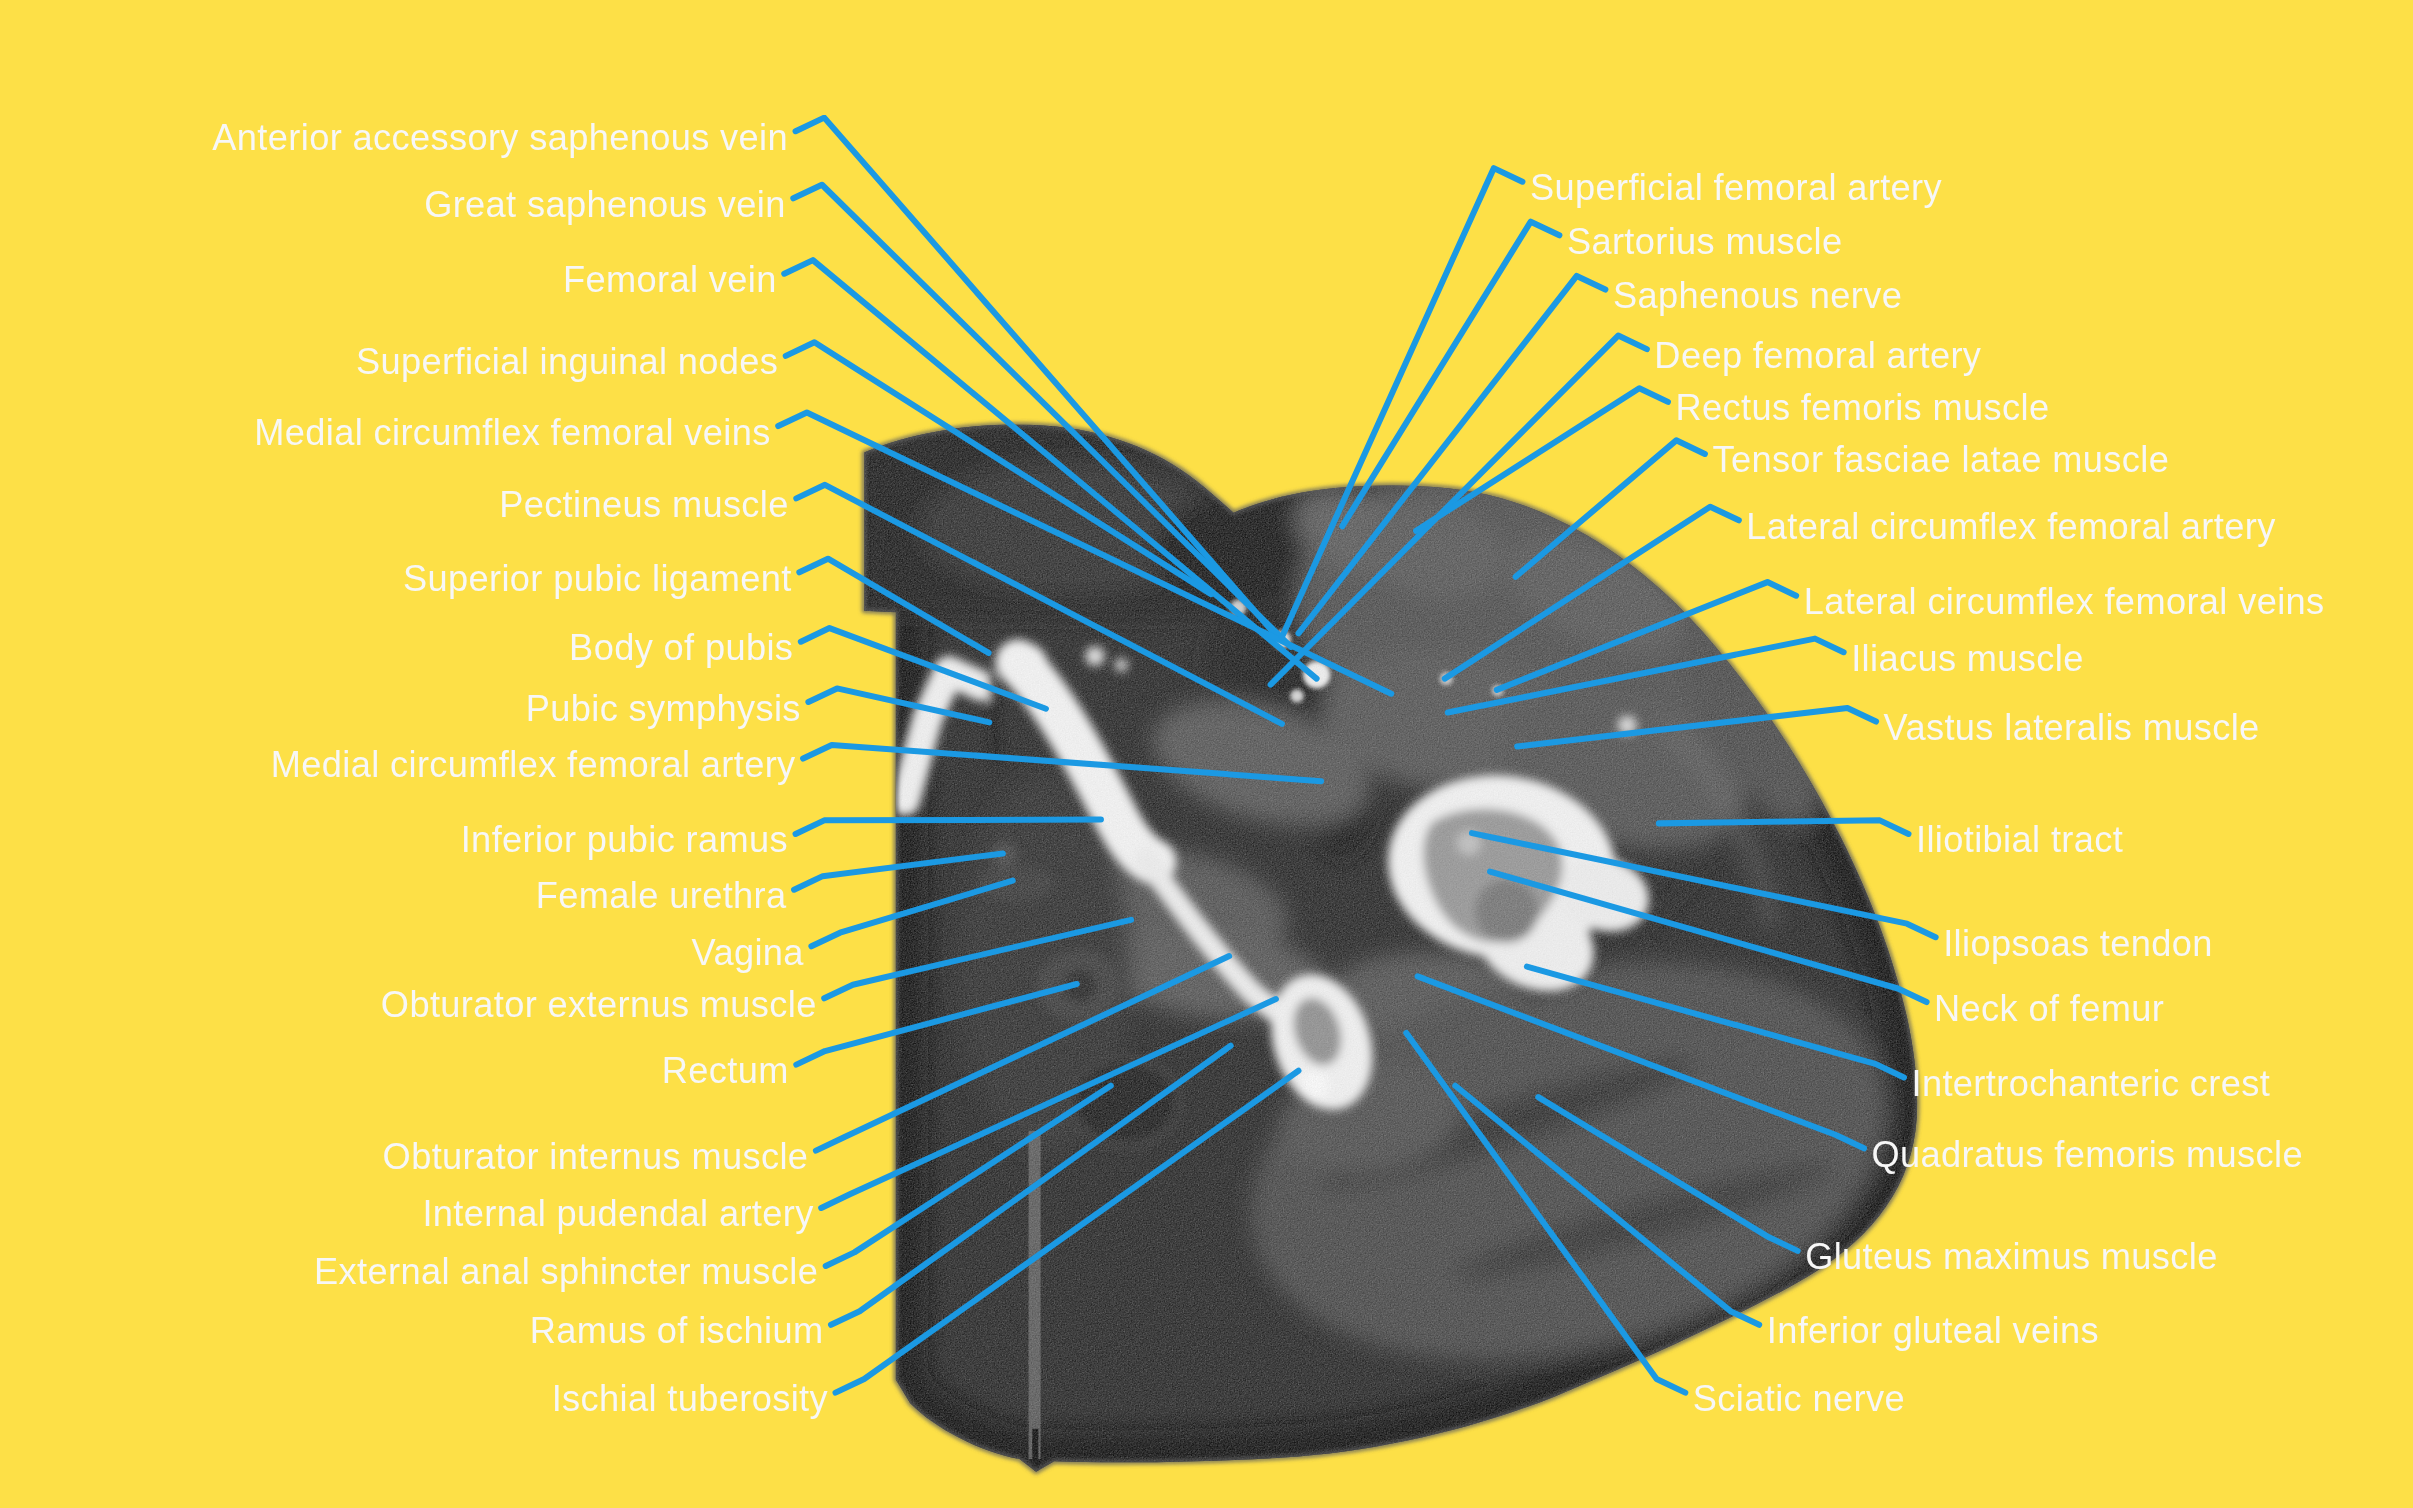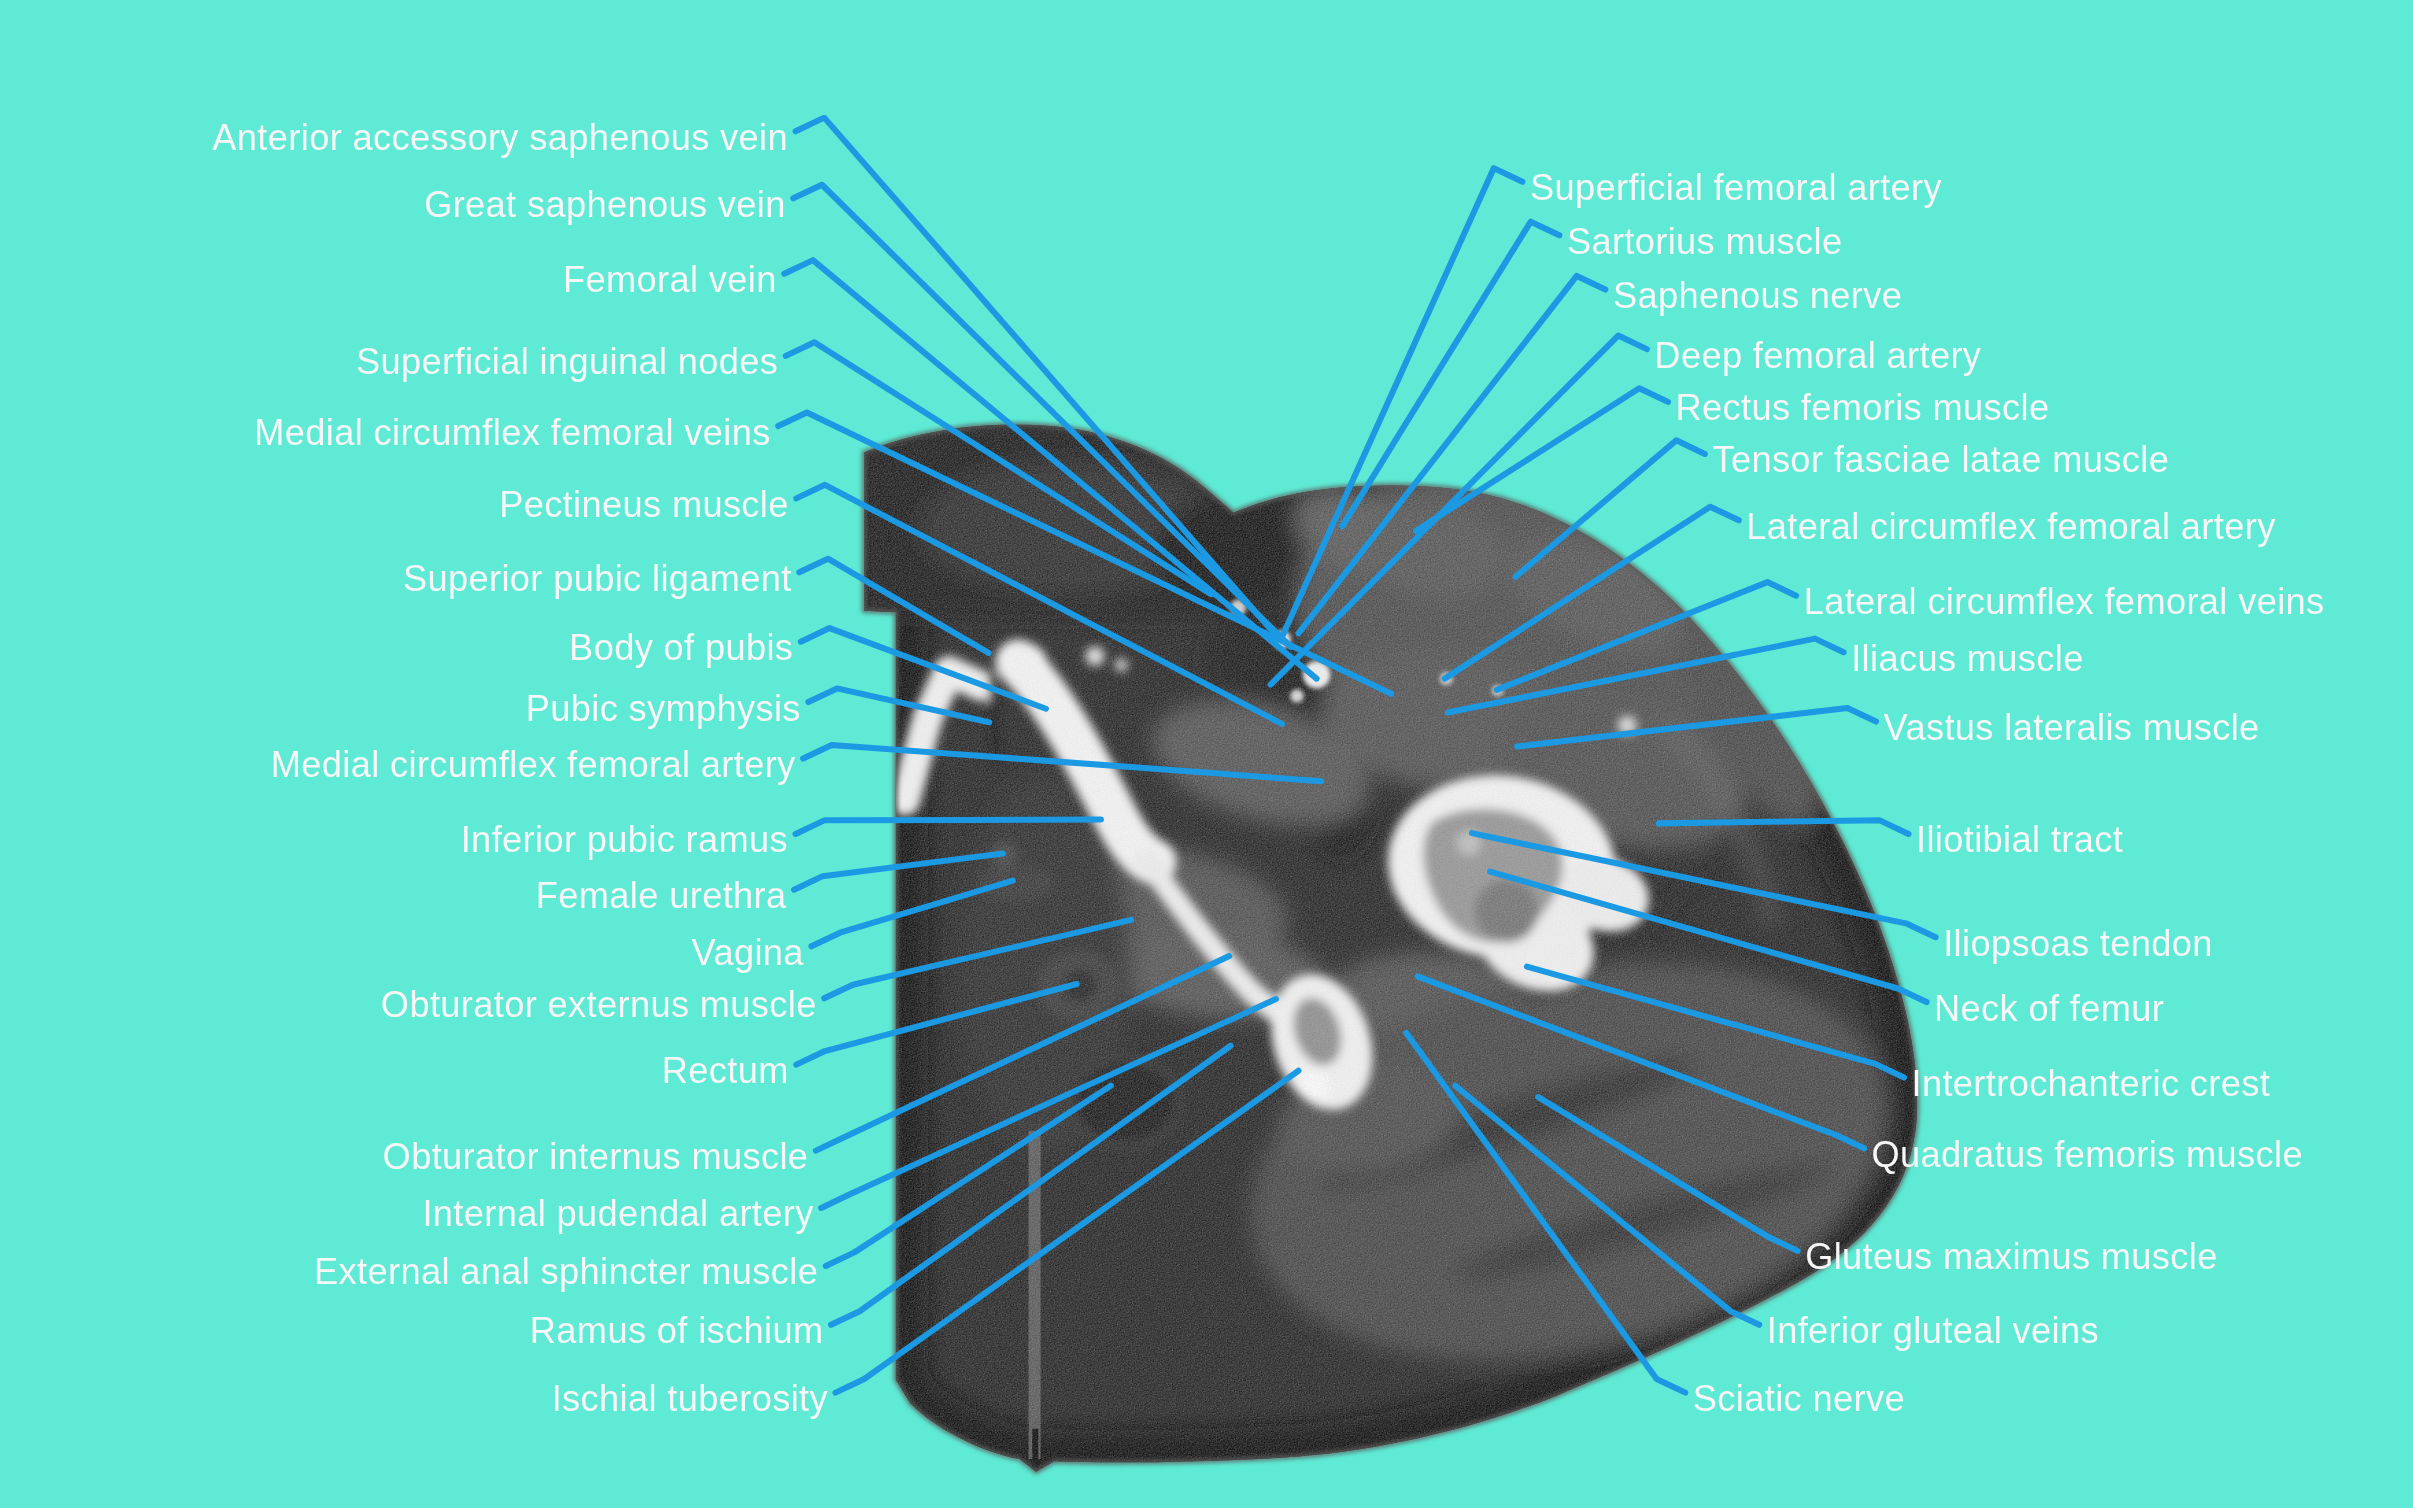--- a/index.html
+++ b/index.html
@@ -1,16 +1,16 @@
 <!DOCTYPE html>
 <html style="font-size:12px"><head>
 <meta charset="utf-8">
 <style>
   html,body{margin:0;padding:0;background:#000;width:100%;height:100%;overflow:hidden}
-  .stage{position:fixed;inset:0;background:#5eead4}
+  .stage{position:fixed;inset:0;background:#fde047}
   svg{width:100%;height:100%;display:block}
   text.lbl{
     font-family:"Liberation Sans",sans-serif;
     font-size:48px;
     font-weight:500;
     letter-spacing:.5px;
   }
 </style>
 </head>
 <body>

